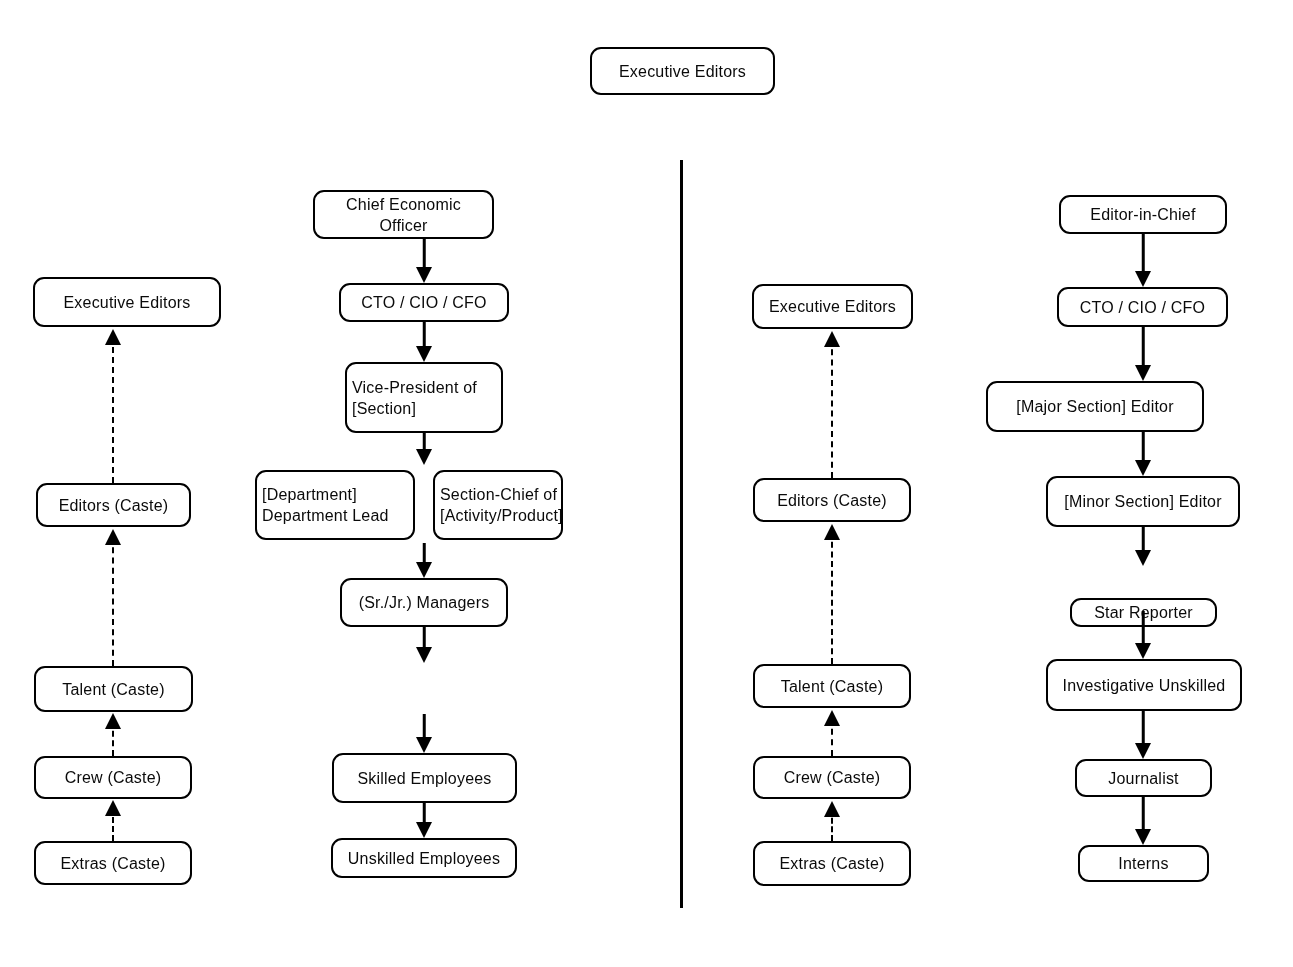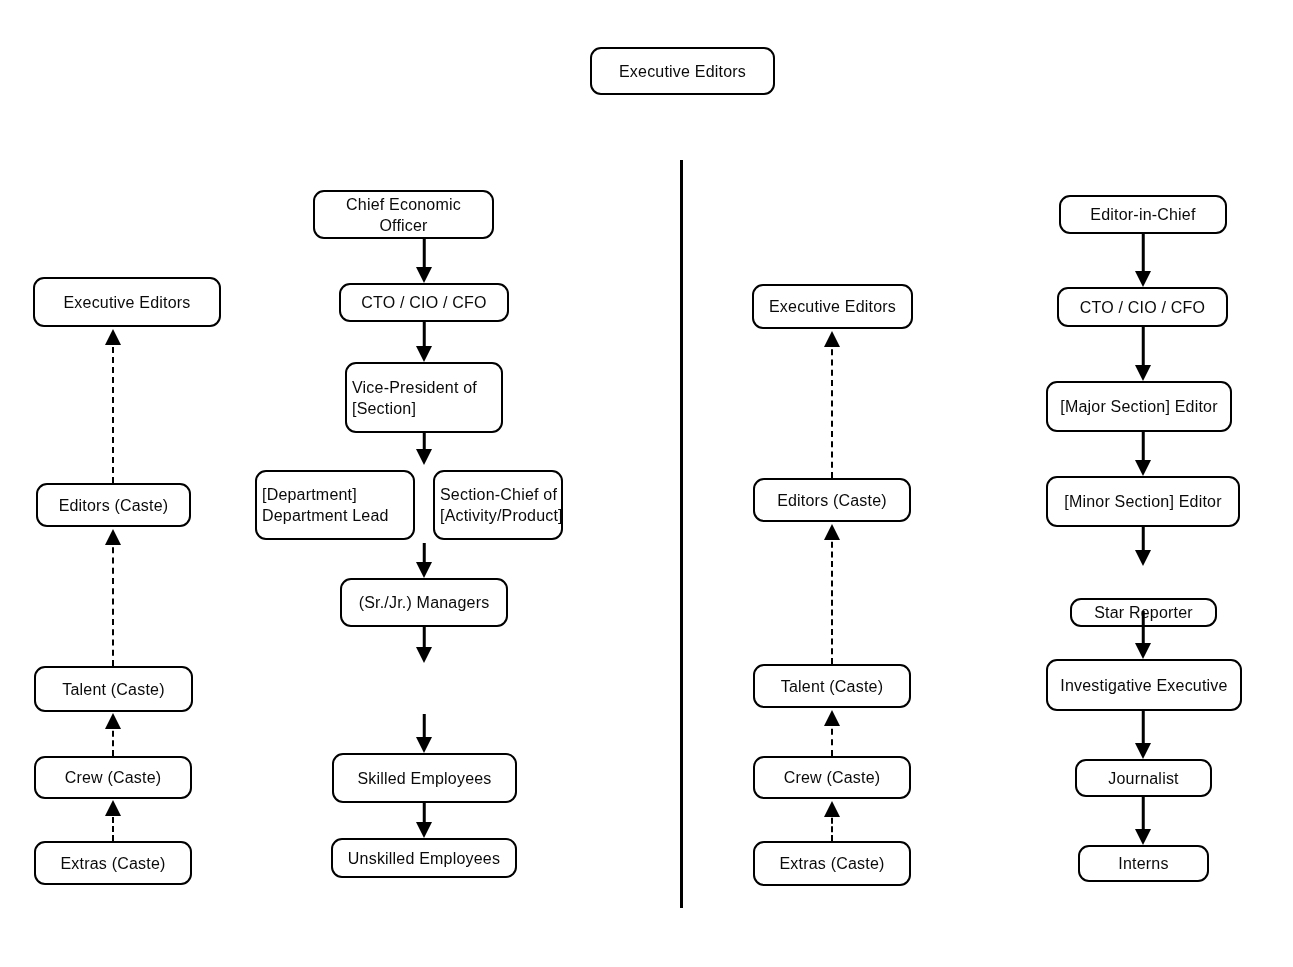--- a/index.html
+++ b/index.html
@@ -105,24 +105,24 @@
   <div class="node" style="left:753px;top:756px;width:158px;height:43px">Crew (Caste)</div>
   <div class="node" style="left:753px;top:841px;width:158px;height:45px">Extras (Caste)</div>
 
   <div class="arrow up" style="left:824px;top:331px;height:147px"></div>
   <div class="arrow up" style="left:824px;top:524px;height:140px"></div>
   <div class="arrow up" style="left:824px;top:710px;height:46px"></div>
   <div class="arrow up" style="left:824px;top:801px;height:40px"></div>
 
   <div class="node" style="left:1059px;top:195px;width:168px;height:39px">Editor-in-Chief</div>
   <div class="node" style="left:1057px;top:287px;width:171px;height:40px">CTO / CIO / CFO</div>
-  <div class="node" style="left:1046px;top:381px;width:186px;height:51px">[Major Section] Editor</div>
+  <div class="node" style="left:986px;top:381px;width:218px;height:51px">[Major Section] Editor</div>
   <div class="node" style="left:1046px;top:476px;width:194px;height:51px">[Minor Section] Editor</div>
   <div class="node" style="left:1070px;top:598px;width:147px;height:29px">Star Reporter</div>
-  <div class="node" style="left:1046px;top:659px;width:196px;height:52px">Investigative Executive</div>
+  <div class="node" style="left:1046px;top:659px;width:196px;height:52px">Investigative Unskilled</div>
   <div class="node" style="left:1075px;top:759px;width:137px;height:38px">Journalist</div>
   <div class="node" style="left:1078px;top:845px;width:131px;height:37px">Interns</div>
 
   <div class="arrow down" style="left:1135px;top:234px;height:53px"></div>
   <div class="arrow down" style="left:1135px;top:327px;height:54px"></div>
   <div class="arrow down" style="left:1135px;top:432px;height:44px"></div>
   <div class="arrow down" style="left:1135px;top:527px;height:39px"></div>
   <div class="arrow down" style="left:1135px;top:611px;height:48px"></div>
   <div class="arrow down" style="left:1135px;top:711px;height:48px"></div>
   <div class="arrow down" style="left:1135px;top:797px;height:48px"></div>

